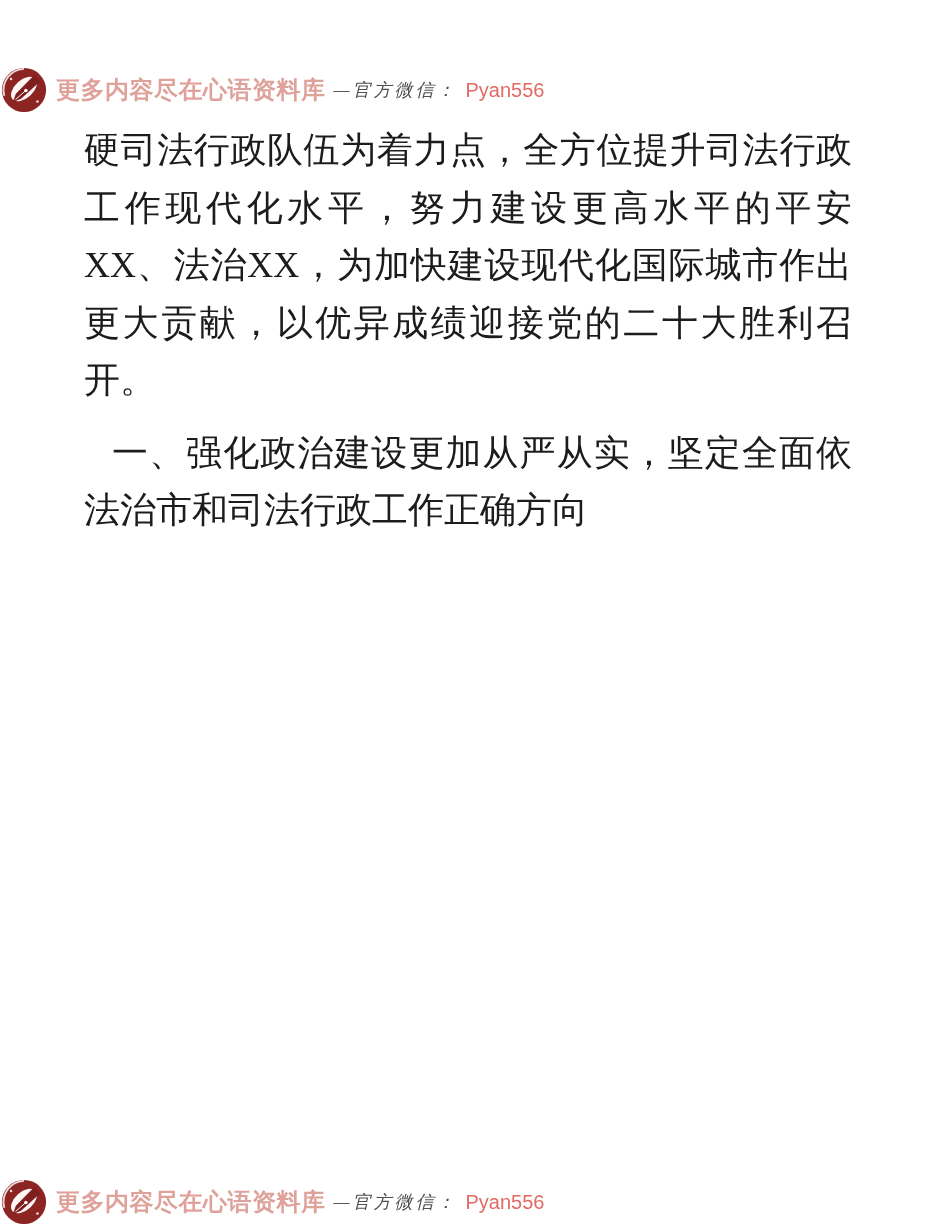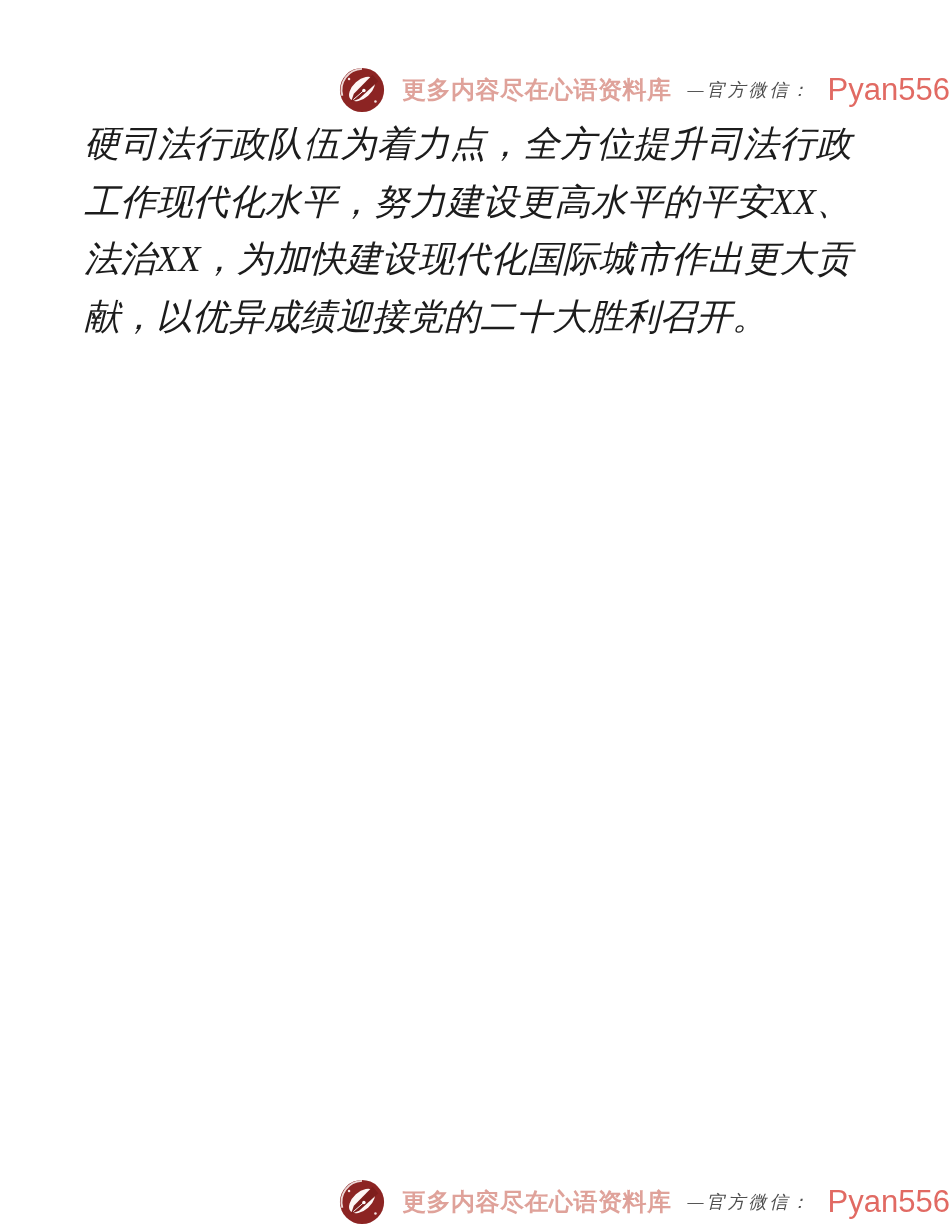--- a/index.html
+++ b/index.html
@@ -18,23 +18,23 @@
     overflow:hidden;
   }
   .page{
     position:relative;
     width:950px;height:1230px;
     background:var(--page-bg);
   }
   
   .watermark{
     display:flex;
-    justify-content:flex-end;
+    justify-content:flex-start;
     align-items:center;
-    gap:16px;
+    gap:8px;
     height:56px;
   }
   .watermark-top{ padding-top:4px; margin-top:60px; }
   .watermark-bottom{
     position:absolute;
     left:0; right:0; bottom:60px;
   }
   .wm-logo{ width:48px; height:48px; flex:0 0 auto; display:block; }
   .wm-site{
     color:var(--wm-pink);
@@ -46,28 +46,28 @@
   .wm-label{
     color:var(--wm-gray);
     font-style:italic;
     font-size:18px;
     letter-spacing:3px;
     white-space:nowrap;
   }
   .wm-account{
     color:var(--wm-red);
     font-family:"Liberation Sans","DejaVu Sans",sans-serif;
-    font-size:31px;
+    font-size:20px;
     white-space:nowrap;
   }
   
   .doc{
+    margin-top:6px;
     padding:0 98px 0 84px;
     color:var(--body-text);
-    font-style:italic;
   }
   .para{
     font-size:36px;
     line-height:57.5px;
     text-align:justify;
     font-weight:400;
     margin-top:15px;
   }
   .para:first-child{ margin-top:0; }
   .para.heading{ text-indent:28px; }
@@ -88,20 +88,21 @@
       <circle cx="11.5" cy="13.5" r="1.3" fill="#f3e4e2"></circle>
       <circle cx="39" cy="37" r="1.3" fill="#f3e4e2"></circle>
     </svg>
     <span class="wm-site">更多内容尽在心语资料库</span>
     <span class="wm-label">—官方微信：</span>
     <span class="wm-account">Pyan556</span>
   </div>
 
   <div class="doc">
       <p class="para body">硬司法行政队伍为着力点，全方位提升司法行政工作现代化水平，努力建设更高水平的平安XX、法治XX，为加快建设现代化国际城市作出更大贡献，以优异成绩迎接党的二十大胜利召开。</p>
+      <p class="para heading">一、强化政治建设更加从严从实，坚定全面依法治市和司法行政工作正确方向</p>
     </div>
 
   <div class="watermark watermark-bottom">
     <svg class="wm-logo" viewBox="0 0 50 50" aria-hidden="true">
       <circle cx="25" cy="25" r="23" fill="#8c2423"></circle>
       <ellipse cx="25" cy="24" rx="16" ry="9.5" fill="#fdf6f5" transform="rotate(-42 25 24)"></ellipse>
       <path d="M25 3 A22 22 0 0 0 4.5 31" fill="none" stroke="#f7eceb" stroke-width="2" opacity="0.9"></path>
       <path d="M36 9 L42 16 L22 34 L13.5 37.5 L16.5 29 Z" fill="#7e1e1d"></path>
       <circle cx="27" cy="25.5" r="1.8" fill="#ffffff"></circle>
       <path d="M27 25.5 L16 35" stroke="#ffffff" stroke-width="1"></path>

